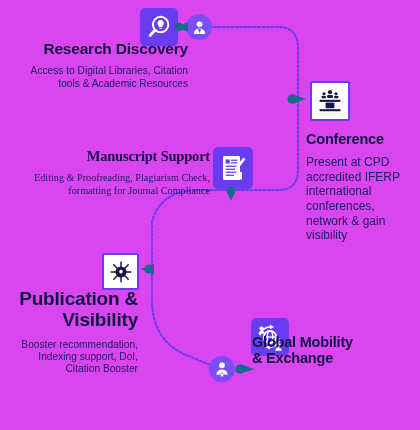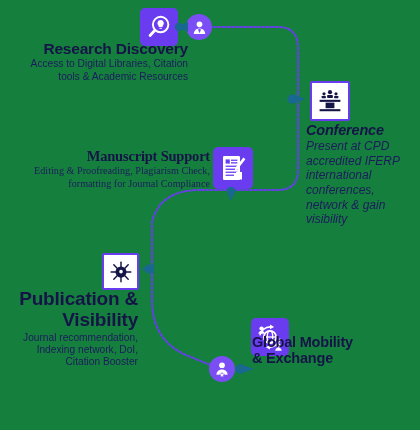--- a/index.html
+++ b/index.html
@@ -12,21 +12,21 @@
     height: 430px;
     position: relative;
     overflow: hidden;
     font-family: "Liberation Sans", sans-serif;
   }
   #stage {
     position: absolute;
     left: 0; top: 0;
     width: 420px;
     height: 430px;
-    background: #15803d;
+    background: #d946ef;
   }
   
   #flow-path {
     position: absolute;
     left: 0; top: 0;
     width: 420px;
     height: 430px;
     pointer-events: none;
   }
   
@@ -67,31 +67,31 @@
   }
   .label .ttl {
     font-weight: bold;
     color: #151447;
     letter-spacing: -0.2px;
     line-height: 1.12;
   }
   .label .desc {
     color: #1c1b5e;
     line-height: 1.22;
-    margin-top: 1px;
+    margin-top: 8px;
   }
   .align-right { text-align: right; }
   .align-left  { text-align: left; }
 
   
   #lbl-research   { left: 8px;   top: 40px;  width: 180px; }
   #lbl-research .ttl  { font-size: 15.5px; }
   #lbl-research .desc { font-size: 10.2px; }
 
-  #lbl-conference { left: 306px; top: 122px; width: 112px; font-style: italic; }
+  #lbl-conference { left: 306px; top: 131px; width: 112px; }
   #lbl-conference .ttl  { font-size: 14.5px; }
   #lbl-conference .desc { font-size: 12px; }
 
   #lbl-manuscript { left: 12px;  top: 148px; width: 198px; font-family: Liberation Serif, serif; }
   #lbl-manuscript .ttl  { font-size: 14.5px; }
   #lbl-manuscript .desc { font-size: 10.2px; }
 
   #lbl-publication { left: 18px;  top: 288px; width: 120px; }
   #lbl-publication .ttl  { font-size: 19px; }
   #lbl-publication .desc { font-size: 10.2px; }
@@ -205,21 +205,21 @@
         <circle cx="14" cy="13.6" r="2.1" fill="#ffffff"></circle>
       </svg>
     </div>
     <svg style="position:absolute; left:138px; top:262px;" width="18" height="14" viewBox="0 0 18 14">
       <polygon points="16,2 16,12 3,7" fill="#18688f"></polygon>
       <circle cx="11" cy="7" r="4.6" fill="#18688f"></circle>
     </svg>
     <div class="label align-right" id="lbl-publication">
       <div class="ttl">Publication &amp;</div>
       <div class="ttl">Visibility</div>
-      <div class="desc">Journal recommendation, Indexing network, DoI, Citation Booster</div>
+      <div class="desc">Booster recommendation, Indexing support, DoI, Citation Booster</div>
     </div>
   </div>
 
   <div class="node">
     <div class="tile" style="left:251px; top:318px; width:38px; height:38px;">
       <svg width="30" height="30" viewBox="0 0 32 32">
         <circle cx="16" cy="16" r="6.6" fill="none" stroke="#ffffff" stroke-width="1.8"></circle>
         <ellipse cx="16" cy="16" rx="2.9" ry="6.6" fill="none" stroke="#ffffff" stroke-width="1.4"></ellipse>
         <line x1="9.4" y1="16" x2="22.6" y2="16" stroke="#ffffff" stroke-width="1.4"></line>
         <path d="M5.5 13.5 A11 11 0 0 1 16 5.2" fill="none" stroke="#ffffff" stroke-width="1.7" stroke-linecap="round"></path>

